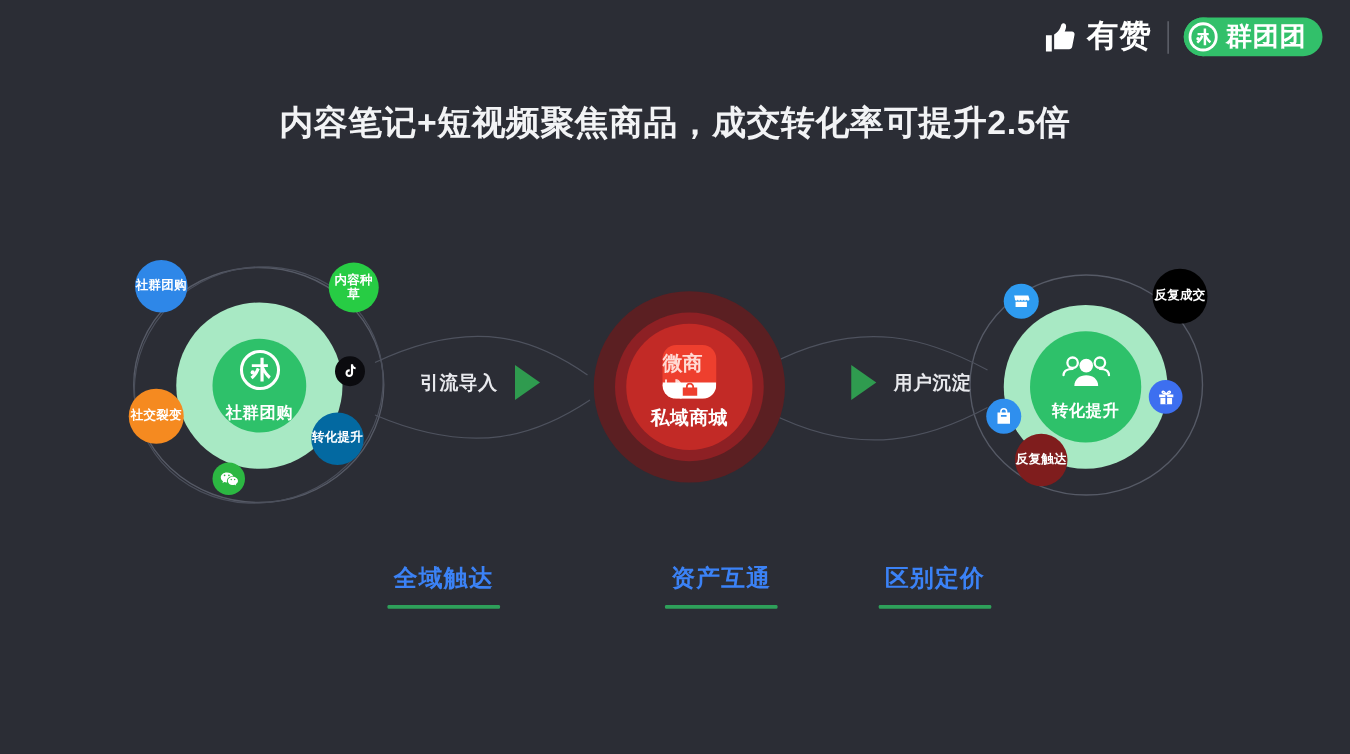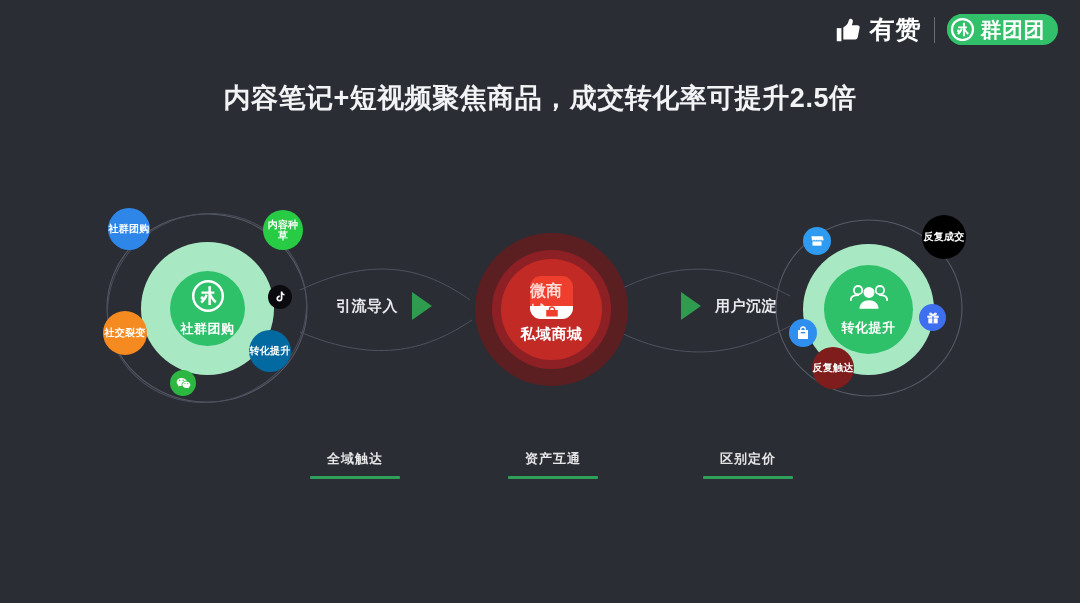--- a/index.html
+++ b/index.html
@@ -89,21 +89,21 @@
   .red-label{color:#ffffff;font-size:15px;font-weight:700;margin-top:6px;letter-spacing:.5px;}
 
   
   .arrow-group{position:absolute;display:flex;align-items:center;gap:14px;}
   .arrow-label{color:#e8e9ed;font-size:15px;font-weight:700;letter-spacing:.5px;white-space:nowrap;}
   .tri{width:0;height:0;border-top:14px solid transparent;border-bottom:14px solid transparent;border-left:20px solid #2f9b4f;}
 
   
   .bottom-row{position:absolute;top:450px;left:0;width:1080px;height:46px;}
   .bl{
-    position:absolute;color:#e5e5e5;font-size:13px;font-weight:700;letter-spacing:1px;
+    position:absolute;color:#3b82f6;font-size:19px;font-weight:700;letter-spacing:1px;
     padding-bottom:7px;text-align:center;
   }
   .bl .ul{display:block;height:3px;background:#2ea05a;margin-top:8px;border-radius:1px;}
 </style>
 </head>
 <body>
 
 <div class="stage">
 
   <div class="brand">
@@ -256,21 +256,21 @@
         </svg>
       </div>
     </div>
   </div>
 
   <div class="bottom-row">
     <div class="bl" style="left:310px;width:90px;">
       <span>全域触达</span>
       <span class="ul"></span>
     </div>
-    <div class="bl" style="left:508px;width:90px;">
+    <div class="bl" style="left:532px;width:90px;">
       <span>资产互通</span>
       <span class="ul"></span>
     </div>
     <div class="bl" style="left:703px;width:90px;">
       <span>区别定价</span>
       <span class="ul"></span>
     </div>
   </div>
 
 </div>

